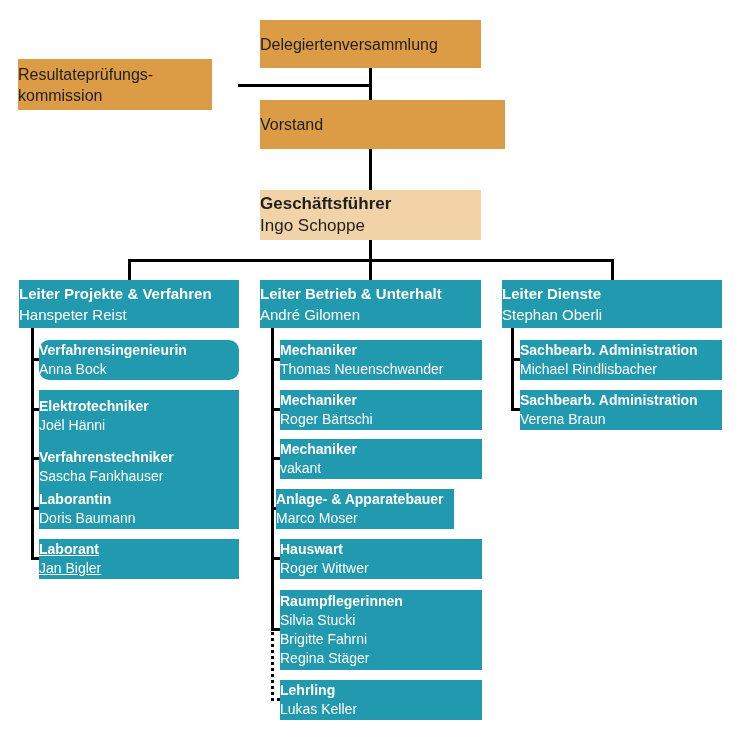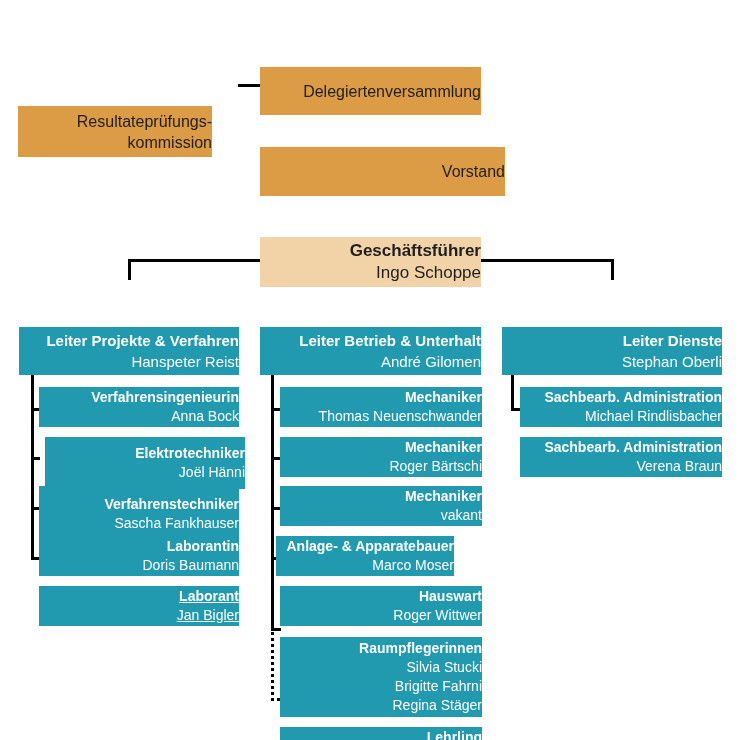--- a/index.html
+++ b/index.html
@@ -8,25 +8,24 @@
     position: relative;
     width: 740px;
     height: 740px;
     background: #ffffff;
     overflow: hidden;
   }
   .node {
     position: absolute;
     display: flex;
     flex-direction: column;
-    align-items: flex-end;
+    align-items: flex-start;
     justify-content: center;
     text-align: center;
     box-sizing: border-box;
-    margin-top: 47px;
   }
   .orange { background: var(--orange); color: #1f1f1f; font-size: 16px; line-height: 21px; }
   .tan    { background: var(--tan);    color: #1f1f1f; font-size: 17px; line-height: 22px; }
   .teal   { background: var(--teal);   color: #ffffff; }
   .head   { font-size: 15px; line-height: 21px; }
   .sub    { font-size: 14px; line-height: 19px; }
   .t      { font-weight: bold; }
   .line   { position: absolute; background: #000; }
   .vdot   {
     position: absolute; width: 3px;
@@ -95,25 +94,25 @@
   </div>
   <div class="node teal head" style="left:260px; top:280px; width:221px; height:48px;">
     <div class="t">Leiter Betrieb &amp; Unterhalt</div>
     <div>André Gilomen</div>
   </div>
   <div class="node teal head" style="left:502px; top:280px; width:220px; height:48px;">
     <div class="t">Leiter Dienste</div>
     <div>Stephan Oberli</div>
   </div>
 
-  <div class="node teal sub" style="left:39px; top:340px; width:200px; height:40px;">
+  <div class="node teal sub" style="left:39px; top:340px; width:200px; height:40px;border-radius:10px;">
     <div class="t">Verfahrensingenieurin</div>
     <div>Anna Bock</div>
   </div>
-  <div class="node teal sub" style="left:45px; top:390px; width:200px; height:52px;padding-left:12px;">
+  <div class="node teal sub" style="left:39px; top:390px; width:200px; height:52px;">
     <div class="t">Elektrotechniker</div>
     <div>Joël Hänni</div>
   </div>
   <div class="node teal sub" style="left:39px; top:439px; width:200px; height:56px;">
     <div class="t">Verfahrenstechniker</div>
     <div>Sascha Fankhauser</div>
   </div>
   <div class="node teal sub" style="left:39px; top:489px; width:200px; height:40px;">
     <div class="t">Laborantin</div>
     <div>Doris Baumann</div>

